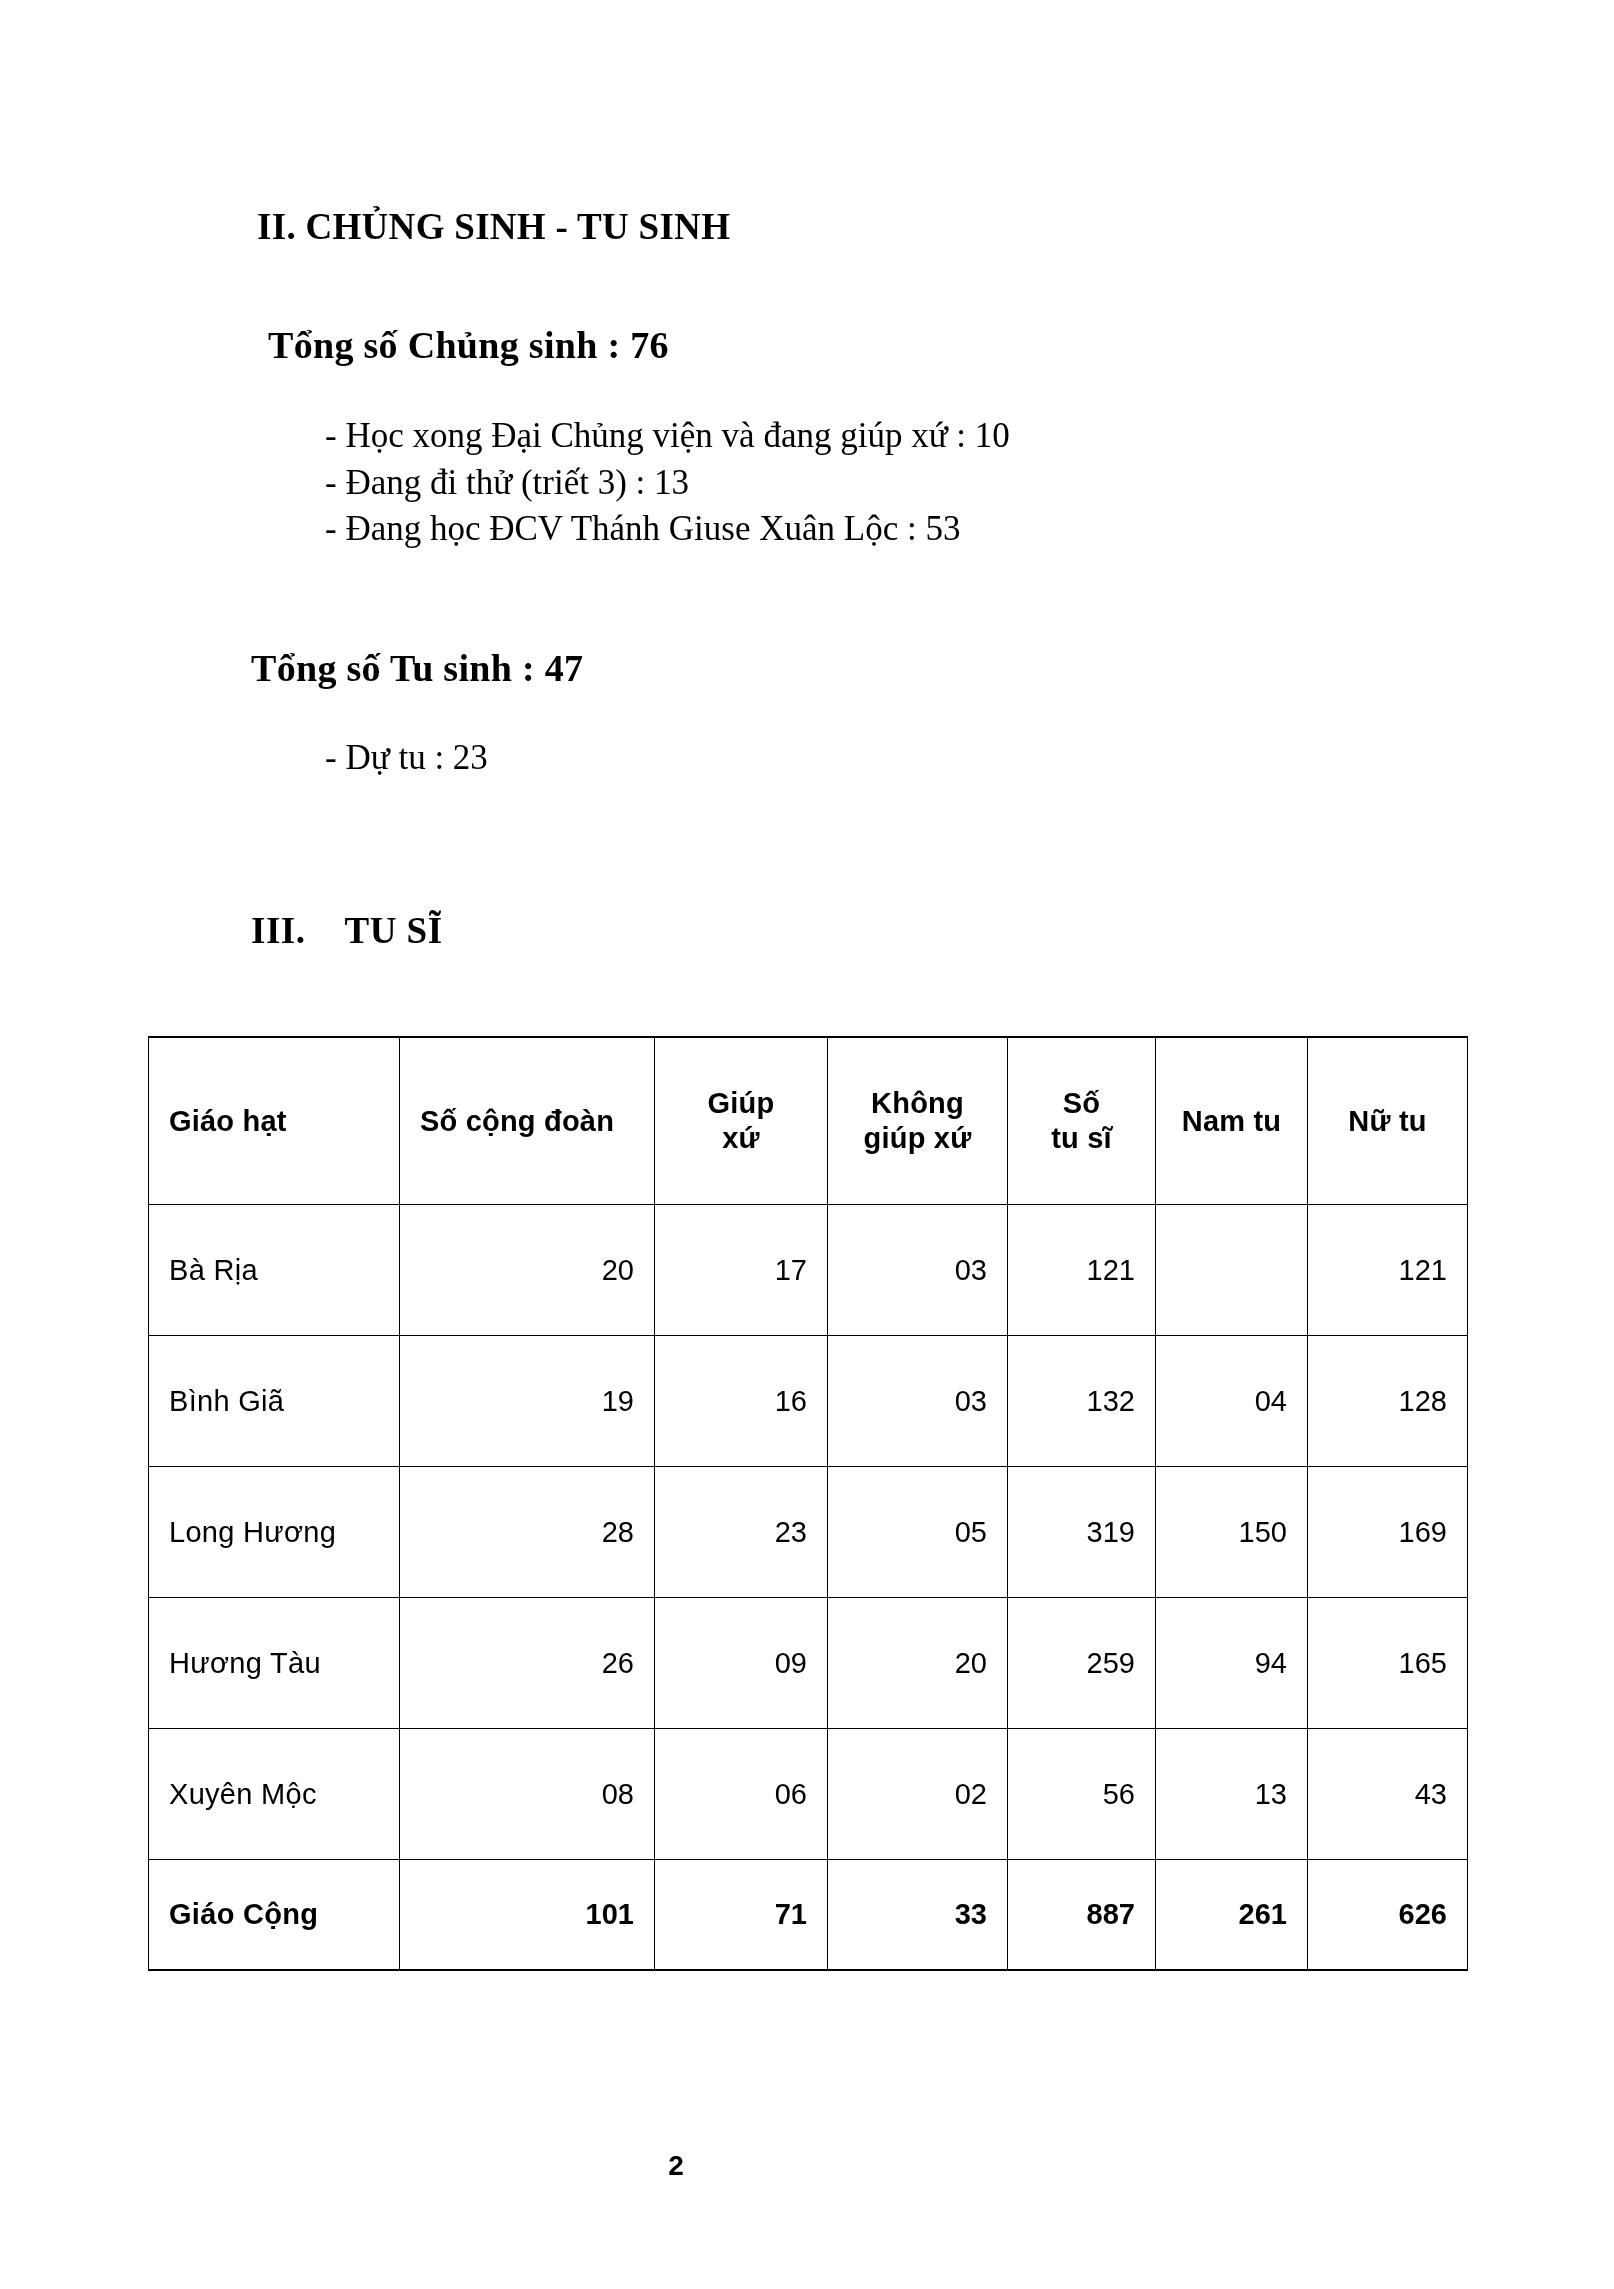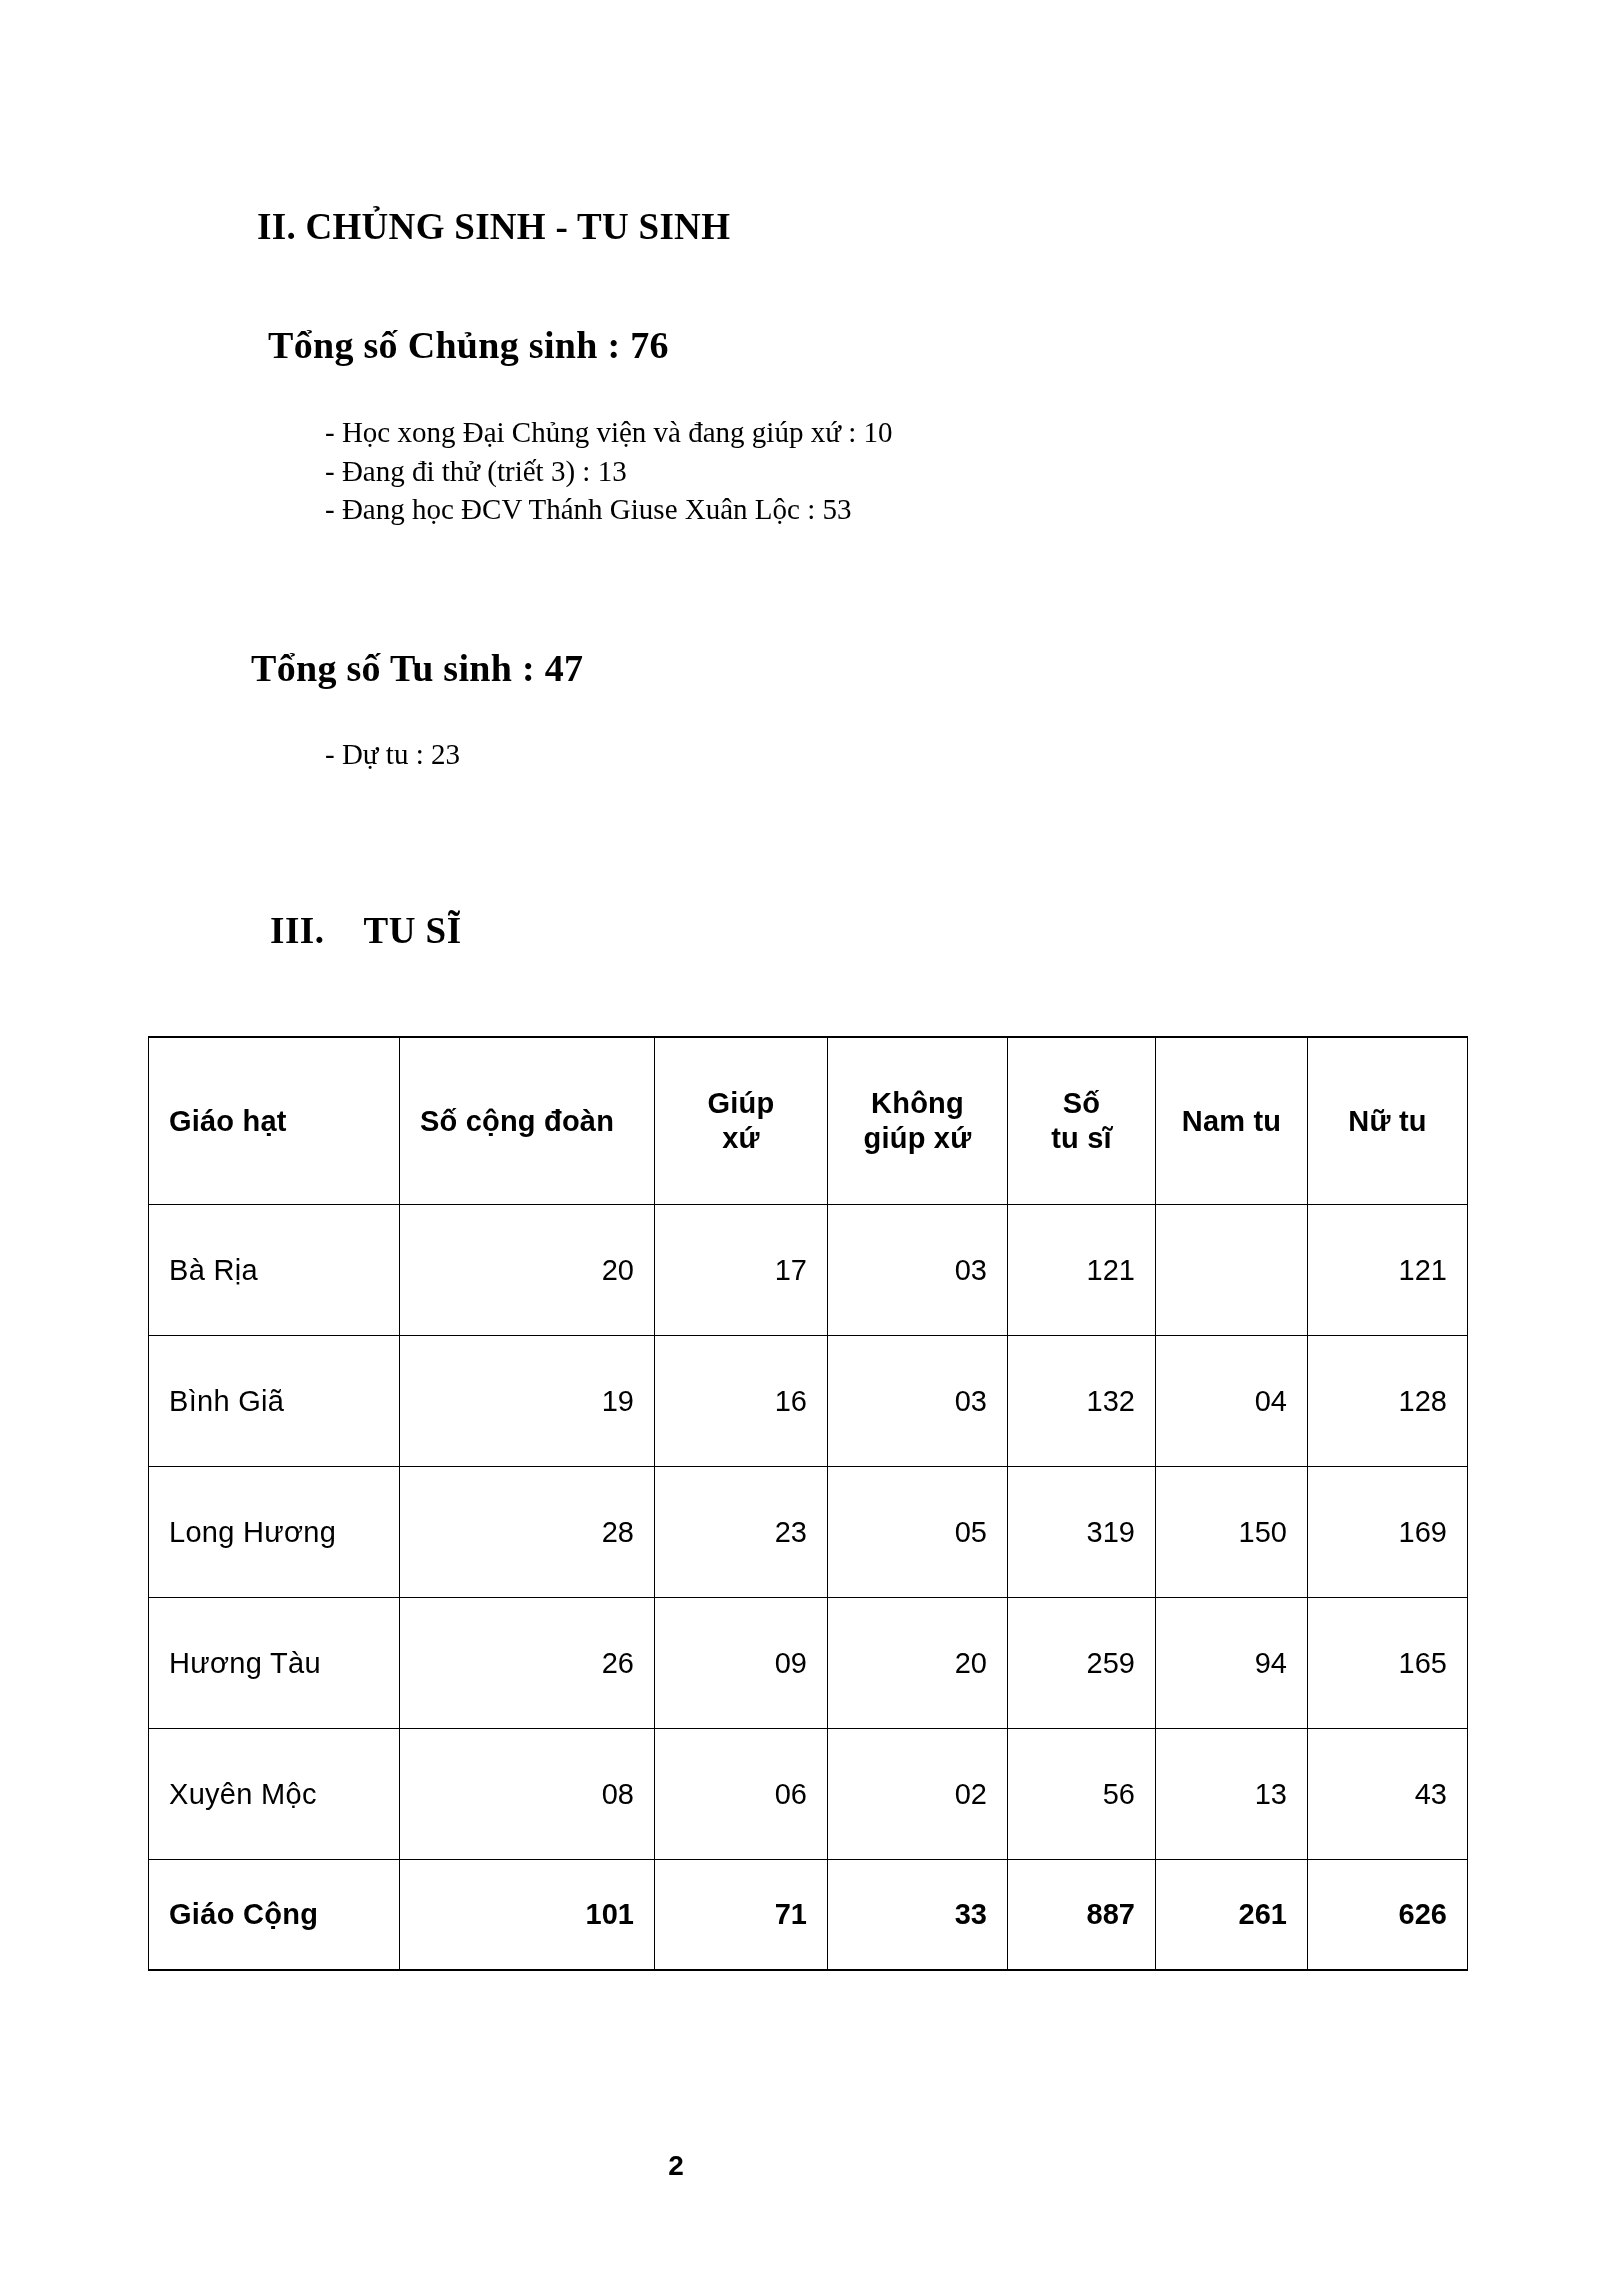--- a/index.html
+++ b/index.html
@@ -52,26 +52,26 @@
     top: 646px;
     font-size: 38px;
   }
 
   #sec3-title {
     left: 251px;
     top: 909px;
     font-size: 37px;
     letter-spacing: 0.5px;
   }
-  #sec3-title .num { margin-right: 39px; margin-left: 19px; }
+  #sec3-title .num { margin-right: 39px; }
 
   .bullet-block {
     position: absolute;
     font-family: "Liberation Serif", "DejaVu Serif", serif;
-    font-size: 29px;
+    font-size: 35px;
     font-weight: normal;
     line-height: 1.33;
     white-space: nowrap;
   }
   #chung-sinh-items { left: 325px; top: 413px; }
   #tu-sinh-items    { left: 325px; top: 735px; }
   .bullet-block .row { display: block; }
 
   
   #tu-si-table {

